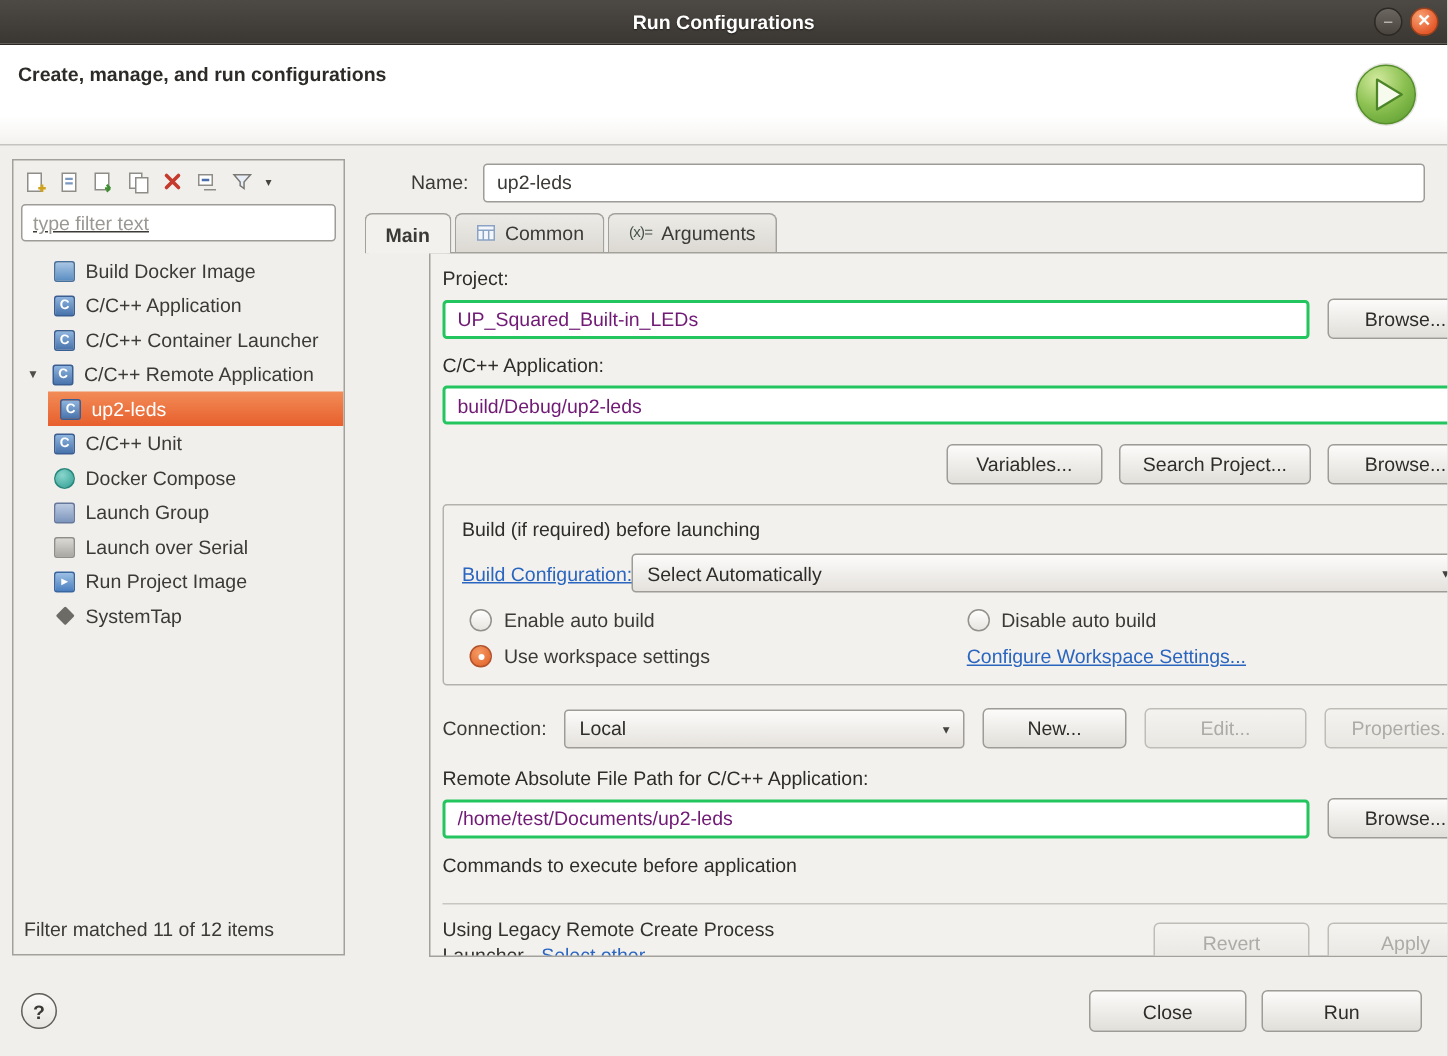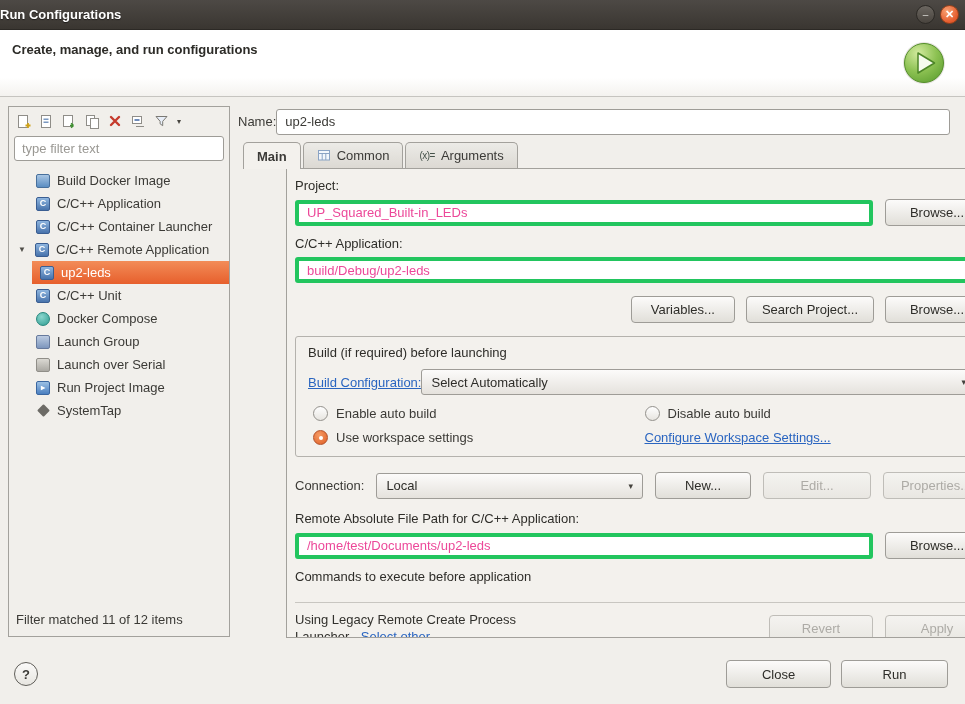--- a/index.html
+++ b/index.html
@@ -3,21 +3,21 @@
 <meta charset="utf-8">
 <style>
   * { margin:0; padding:0; box-sizing:border-box; }
   html,body { background:#cfcdc9; }
   body { font-family:"Liberation Sans", sans-serif; font-size:13px; color:#3b3a36; }
   .window { position:relative; width:965px; height:704px; background:#f1efeb; overflow:hidden; }
 
   
   .titlebar { position:absolute; top:0; left:0; right:0; height:30px;
     background:linear-gradient(#4d4945,#3a3631); border-bottom:1px solid #2c2925;
-    display:flex; align-items:center; }
+    display:flex; align-items:center; justify-content:center; }
   .titlebar .title { color:#fff; font-weight:bold; text-shadow:0 1px 1px rgba(0,0,0,.55); }
   .win-controls { position:absolute; right:6px; top:5px; display:flex; gap:5px; }
   .ctrl { width:19px; height:19px; border-radius:50%; display:flex; align-items:center;
     justify-content:center; font-size:10px; line-height:1; cursor:default; }
   .ctrl.min { background:linear-gradient(#6b6660,#49443e); color:#d9d7d2; border:1px solid #2c2925; }
   .ctrl.close { background:radial-gradient(circle at 35% 30%, #f9a273, #e4582a 72%);
     color:#fff; border:1px solid #97421c; font-weight:bold; font-size:11px; }
 
   
   .header { position:absolute; top:30px; left:0; right:0; height:67px;
@@ -26,21 +26,21 @@
   .run-orb { position:absolute; right:18px; top:10px; width:46px; height:46px; }
 
   
   .sidebar { position:absolute; left:8px; top:106px; width:222px; height:531px;
     border:1px solid #a3a19c; background:#f1efeb; display:flex; flex-direction:column; }
   .toolbar { display:flex; align-items:center; gap:3px; padding:4px 4px 3px; }
   .tbtn { width:20px; height:20px; display:flex; align-items:center; justify-content:center; border-radius:2px; }
   .caret { font-size:8px; color:#46443f; width:10px; text-align:center; }
   .filter-wrap { padding:2px 5px 6px; }
   .filter-wrap input { width:100%; height:25px; border:1px solid #9e9c97; border-radius:3px;
-    background:#fff; padding:2px 7px; font:13px "Liberation Sans",sans-serif; color:#3b3a36; }
+    background:#fff; padding:2px 7px; font:13px "Liberation Sans",sans-serif; color:#3b3a36;text-decoration:underline; }
   .filter-wrap input::placeholder { color:#9a9893; }
   .tree { flex:1; overflow:hidden; padding-top:2px; }
   .trow { display:flex; align-items:center; gap:7px; height:23px; padding-left:27px; cursor:default; }
   .trow.has-exp { padding-left:7px; }
   .exp { width:12px; font-size:8px; color:#504e49; text-align:center; flex:none; }
   .trow.child { margin-left:23px; padding-left:8px; }
   .trow.selected { background:linear-gradient(#f28c58,#e75f2c); color:#fff; }
   .tstatus { padding:7px 7px 9px; }
 
   
@@ -50,37 +50,37 @@
   .ti-docker { background:linear-gradient(#a9c6e4,#5b8ec2); border:1px solid #48709c; }
   .ti-compose { background:radial-gradient(circle at 38% 32%, #8ad6cd, #2f9d92); border:1px solid #27877d; border-radius:50%; }
   .ti-group { background:linear-gradient(#bccbe1,#7d96bd); border:1px solid #66799c; }
   .ti-serial { background:linear-gradient(#dbd9d3,#aaa8a2); border:1px solid #908e88; }
   .ti-rundocker { background:linear-gradient(#9cc0e4,#4a7fc0); border:1px solid #3a66a0; font-size:8px; }
   .ti-stap { background:transparent; }
   .ti-stap i { display:block; width:9px; height:9px; background:#6d6b66; transform:rotate(45deg); border-radius:1px; }
 
   
   .main { position:absolute; left:238px; top:108px; width:712px; }
-  .name-row { display:flex; align-items:center; height:27px; margin-bottom:7px; }
+  .name-row { display:flex; align-items:center; gap:10px; height:27px; margin-bottom:7px;margin-left:36px; }
   .name-row input { flex:1; height:26px; border:1px solid #9e9c97; border-radius:3px; background:#fff;
     padding:2px 8px; font:13px "Liberation Sans",sans-serif; color:#3b3a36; }
 
   .tabs { display:flex; padding-left:5px; position:relative; z-index:3; }
   .tab { height:26px; display:flex; align-items:center; gap:6px; padding:0 13px;
     border:1px solid #a3a19c; border-bottom:none; border-radius:5px 5px 0 0; margin-right:2px;
     background:linear-gradient(#ecebe7,#dcd9d3); color:#3b3a37; cursor:default; }
   .tab.selected { background:#f3f1ed; font-weight:bold; height:27px; margin-bottom:-1px; z-index:4; }
   .arg-glyph { font-size:10px; color:#45524a; letter-spacing:-0.5px; }
 
   .content { position:relative; z-index:1; border:1px solid #a3a19c; background:#f3f1ed;
     width:712px; height:470px; padding:7px 8px 0; display:flex; flex-direction:column; overflow:hidden;margin-left:48px; }
   .lbl { margin:5px 0 6px; color:#2e2d29; }
   .frow { display:flex; align-items:center; gap:12px; }
-  input.text { flex:1; height:26px; border:4px solid #22c55e; border-radius:3px; background:#fff;
-    padding:8px 8px; font:13px "Liberation Sans",sans-serif; color:#ec4899; min-width:0; }
+  input.text { flex:1; height:26px; border:2px solid #22c55e; border-radius:3px; background:#fff;
+    padding:8px 8px; font:13px "Liberation Sans",sans-serif; color:#701a75; min-width:0; }
   .btn { height:27px; min-width:104px; padding:0 15px; border:1px solid #9e9c97; border-radius:4px;
     background:linear-gradient(#fcfbfa,#e1dfd9); color:#2e2d29; display:flex; align-items:center;
     justify-content:center; white-space:nowrap; cursor:default; flex:none; }
   .btn.disabled { color:#adaba6; background:linear-gradient(#f4f3f0,#e9e7e2); border-color:#bfbdb8; }
   .actions { justify-content:flex-end; margin-top:13px; gap:11px; }
 
   .group { border:1px solid #b4b2ad; border-radius:3px; margin-top:13px; padding:6px 12px 11px; }
   .group-title { margin:2px 0 9px; color:#2e2d29; }
   .cfg-row { display:flex; align-items:center; }
   .link { color:#2a65c0; text-decoration:underline; cursor:pointer; white-space:nowrap; }

